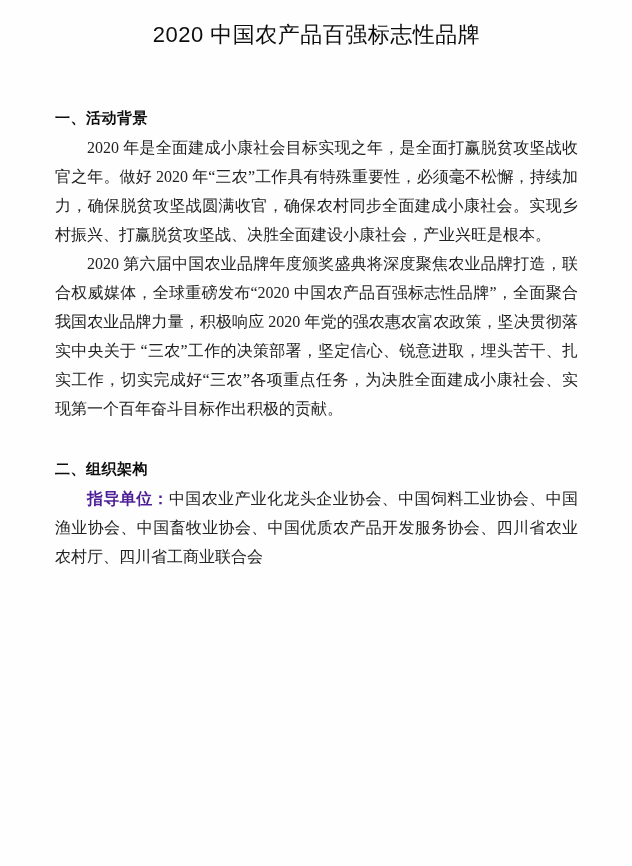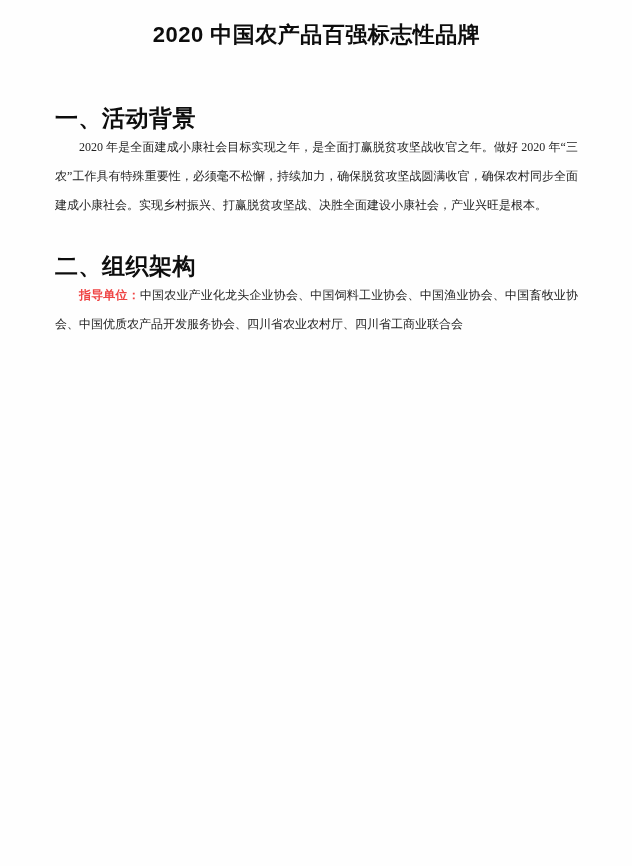--- a/index.html
+++ b/index.html
@@ -14,65 +14,66 @@
     margin: 0 auto;
     background: #fefefe;
     overflow: hidden;
     box-sizing: border-box;
     padding: 16px 54px 0 55px;
     color: #1f1f1f;
   }
   .doc-title {
     text-align: center;
     font-family: "Liberation Sans", sans-serif;
-    font-weight: bold;
+    font-weight: normal;
     font-size: 22px;
     line-height: 37px;
     color: #0d0d0d;
     letter-spacing: 0.5px;
   }
   .section-heading {
     font-family: "Liberation Sans", sans-serif;
     font-weight: bold;
-    font-size: 23px;
+    font-size: 15px;
     line-height: 22px;
     color: #0d0d0d;
     margin: 0 0 4px 0;
     letter-spacing: 0.5px;
   }
   .heading-gap-1 { margin-top: 54px; }
   .heading-gap-2 { margin-top: 35px; }
   .body-para {
     margin: 0;
     font-family: "Liberation Serif", serif;
-    font-size: 12px;
+    font-size: 16px;
     line-height: 29px;
     text-indent: 2em;
     text-align: justify;
     text-justify: inter-character;
     color: #222222;
   }
   .lead-label {
     font-family: "Liberation Sans", sans-serif;
     font-weight: bold;
-    color: #ef4444;
+    color: #4c1d95;
   }
 </style>
 </head>
 <body>
 
 <div class="page">
 
   <div class="doc-title">
     <div>2020 中国农产品百强标志性品牌</div>
   </div>
 
   <div>
     <h2 class="section-heading heading-gap-1">一、活动背景</h2>
     <p class="body-para">2020 年是全面建成小康社会目标实现之年，是全面打赢脱贫攻坚战收官之年。做好 2020 年“三农”工作具有特殊重要性，必须毫不松懈，持续加力，确保脱贫攻坚战圆满收官，确保农村同步全面建成小康社会。实现乡村振兴、打赢脱贫攻坚战、决胜全面建设小康社会，产业兴旺是根本。</p>
+    <p class="body-para">2020 第六届中国农业品牌年度颁奖盛典将深度聚焦农业品牌打造，联合权威媒体，全球重磅发布“2020 中国农产品百强标志性品牌”，全面聚合我国农业品牌力量，积极响应 2020 年党的强农惠农富农政策，坚决贯彻落实中央关于 “三农”工作的决策部署，坚定信心、锐意进取，埋头苦干、扎实工作，切实完成好“三农”各项重点任务，为决胜全面建成小康社会、实现第一个百年奋斗目标作出积极的贡献。</p>
   </div>
 
   <div>
     <h2 class="section-heading heading-gap-2">二、组织架构</h2>
     <p class="body-para">
       <span class="lead-label">指导单位：</span><span>中国农业产业化龙头企业协会、中国饲料工业协会、中国渔业协会、中国畜牧业协会、中国优质农产品开发服务协会、四川省农业农村厅、四川省工商业联合会</span>
     </p>
   </div>
 
 </div>

